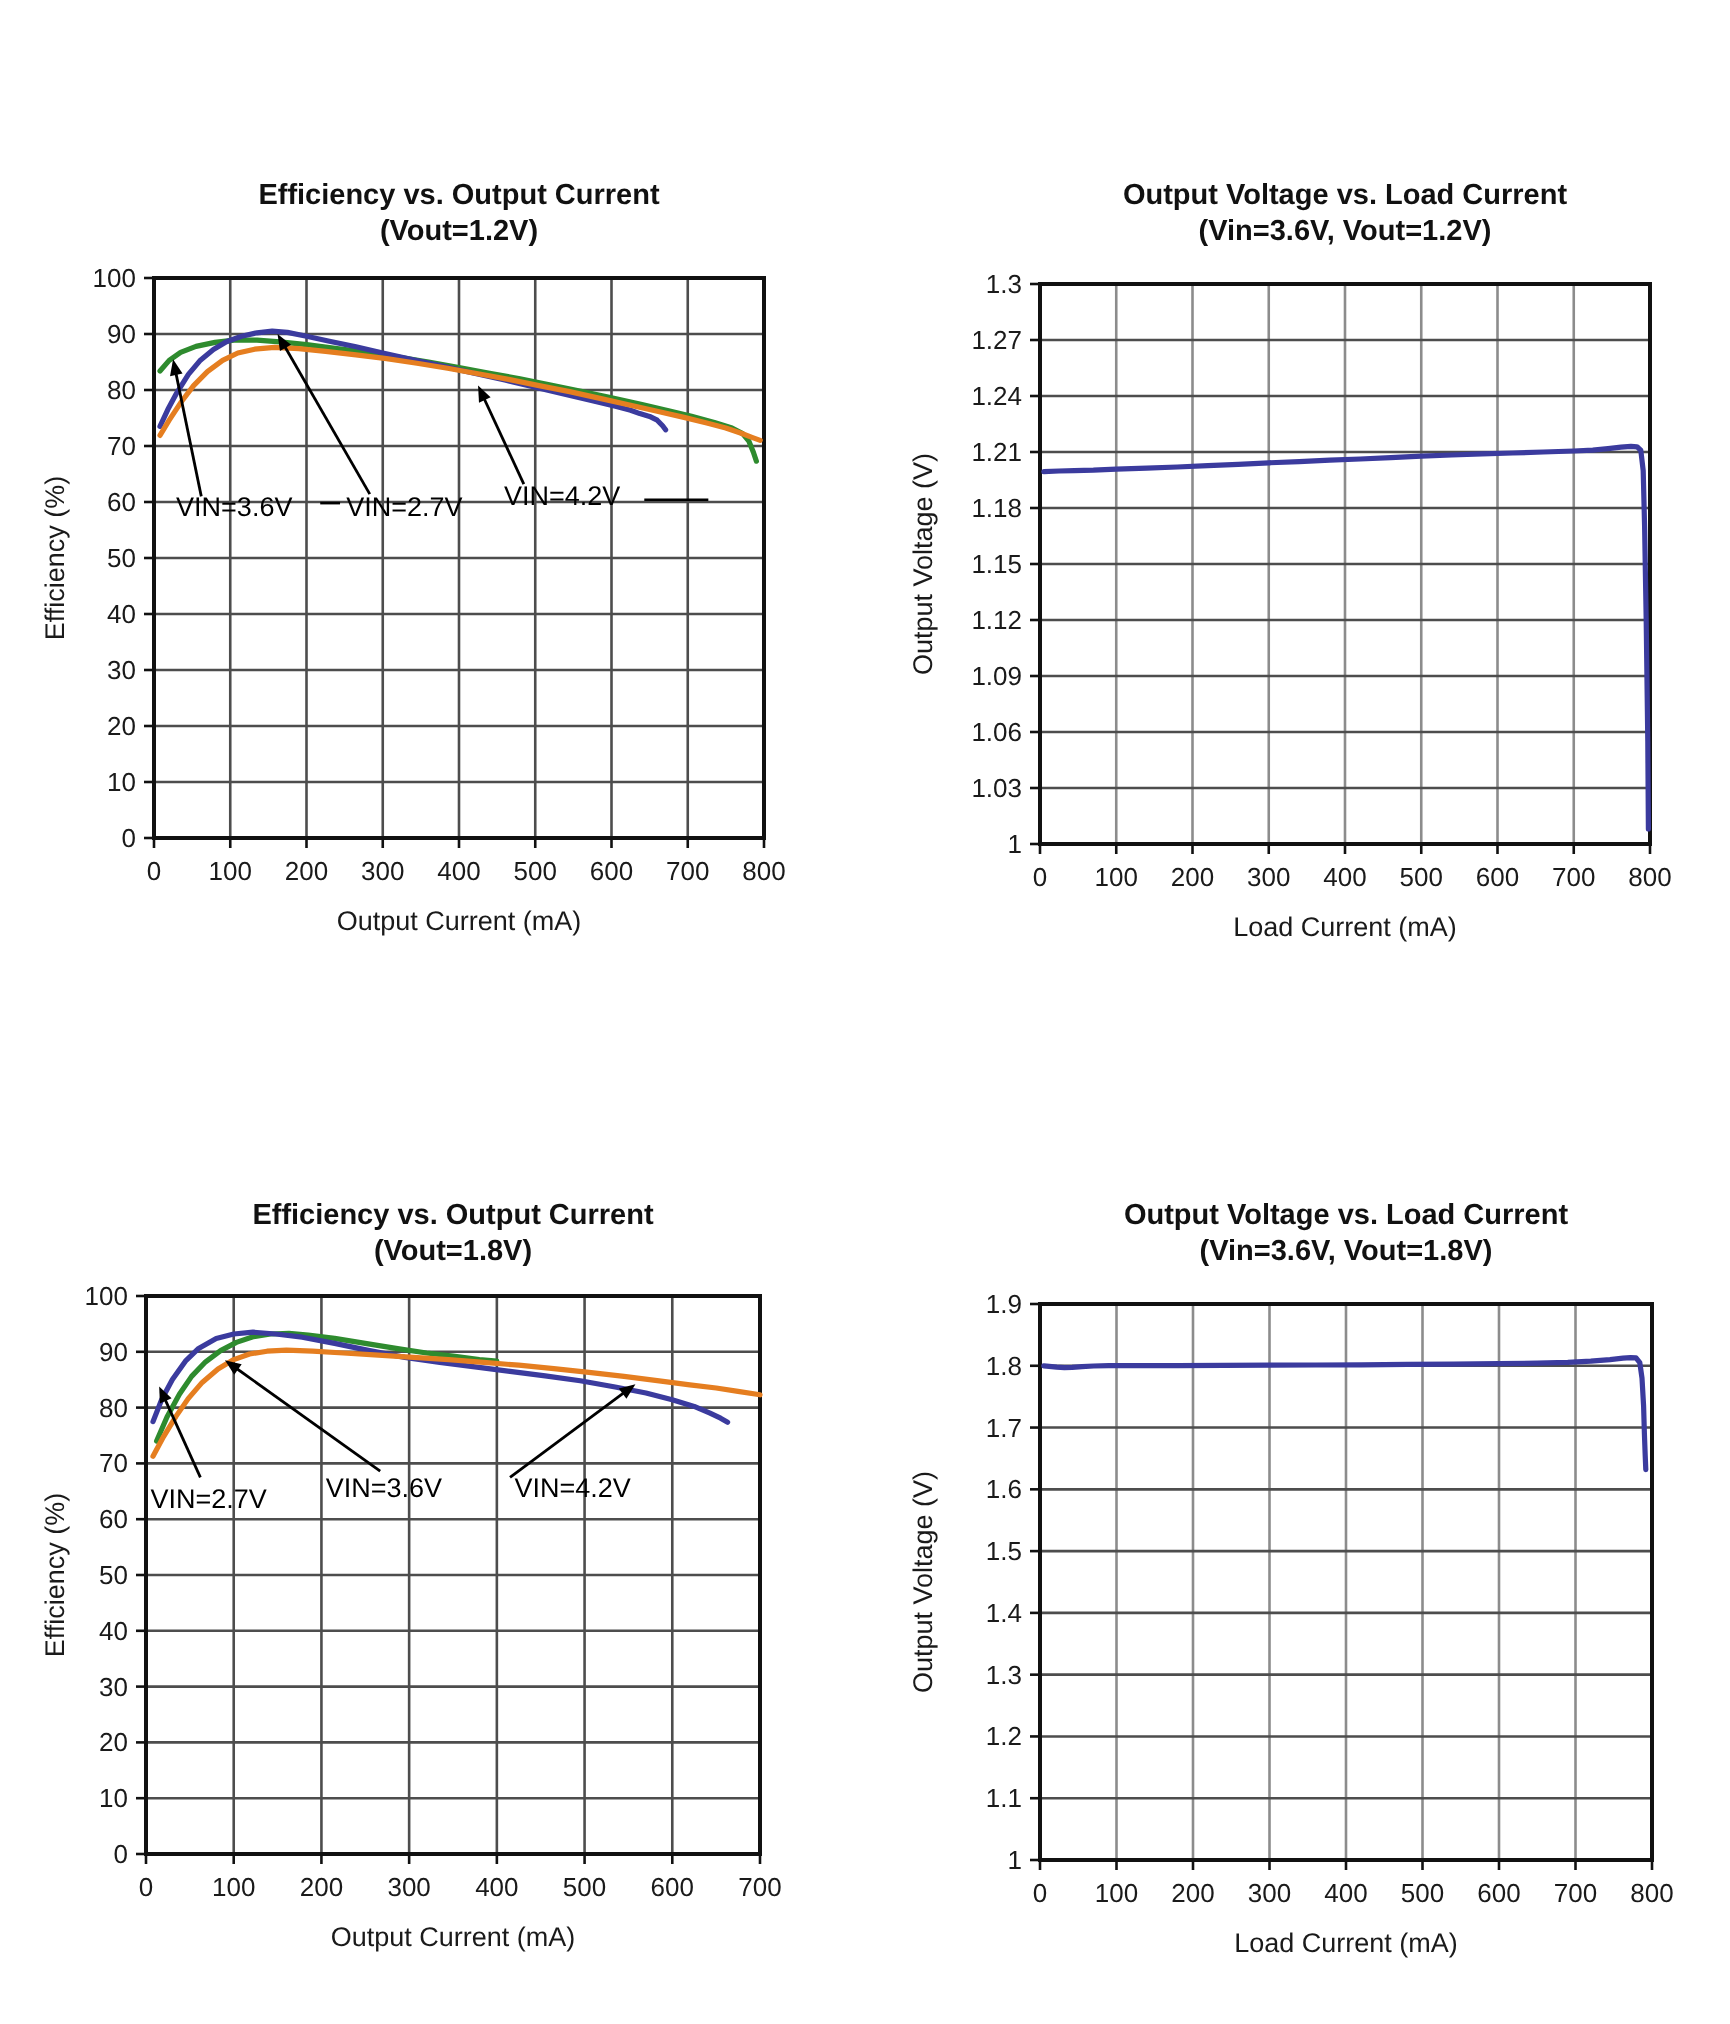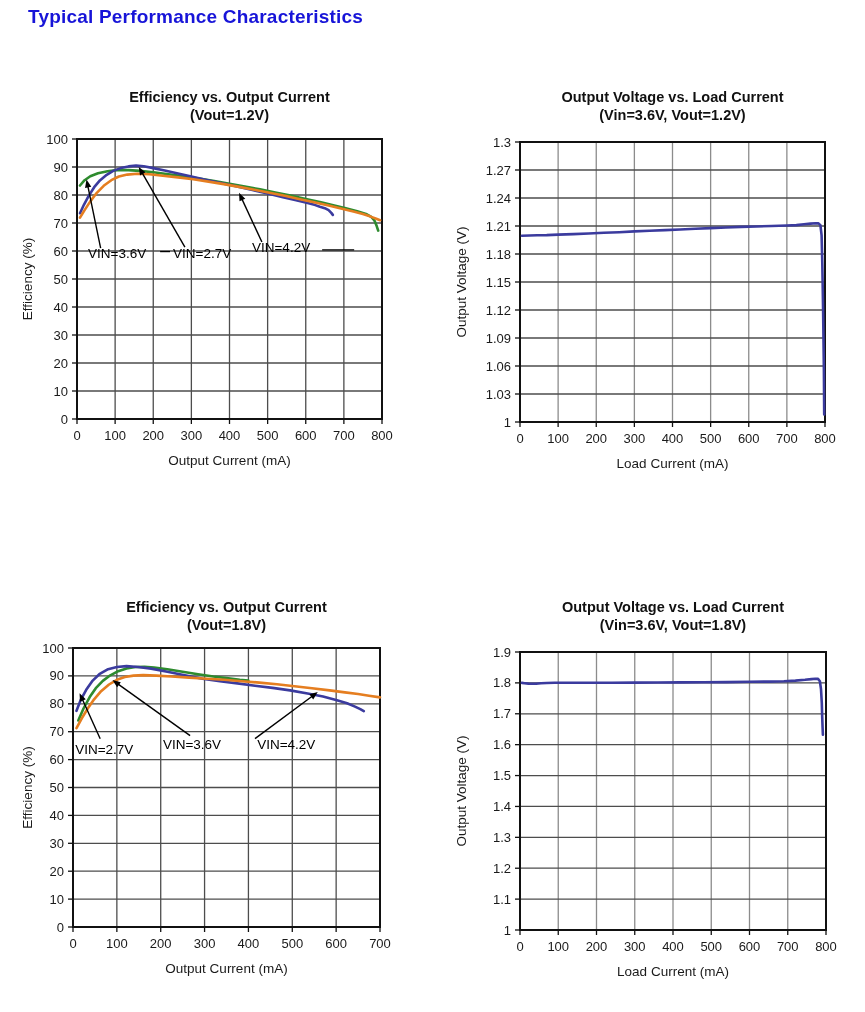--- a/index.html
+++ b/index.html
@@ -7,21 +7,20 @@
         font-family:"Liberation Sans",sans-serif;}
   .page-title{position:absolute;left:28px;top:6px;margin:0;font-size:19px;font-weight:700;
               letter-spacing:0.2px;}
   figure.chart{position:absolute;margin:0;padding:0;}
   svg text{font-family:"Liberation Sans",sans-serif;}
 </style>
 </head>
 <body>
 
 <div class="page" style="background: rgb(255, 255, 255);">
-  <h1 class="page-title" style="color: rgb(23, 20, 216);">Typical Performance Characteristics</h1>
   <figure class="chart" id="fig-0" style="left: 10px; top: 78px;"><svg width="412" height="408" viewBox="0 0 412 408">
         <rect x="67" y="61" width="305" height="280" fill="#ffffff"></rect>
         <line x1="105.125" y1="61" x2="105.125" y2="341" stroke="#4d4d4d" stroke-width="1.3"></line>
         <line x1="143.25" y1="61" x2="143.25" y2="341" stroke="#4d4d4d" stroke-width="1.3"></line>
         <line x1="181.375" y1="61" x2="181.375" y2="341" stroke="#4d4d4d" stroke-width="1.3"></line>
         <line x1="219.5" y1="61" x2="219.5" y2="341" stroke="#4d4d4d" stroke-width="1.3"></line>
         <line x1="257.625" y1="61" x2="257.625" y2="341" stroke="#4d4d4d" stroke-width="1.3"></line>
         <line x1="295.75" y1="61" x2="295.75" y2="341" stroke="#4d4d4d" stroke-width="1.3"></line>
         <line x1="333.875" y1="61" x2="333.875" y2="341" stroke="#4d4d4d" stroke-width="1.3"></line>
         <line x1="67" y1="313" x2="372" y2="313" stroke="#4d4d4d" stroke-width="1.3"></line>

